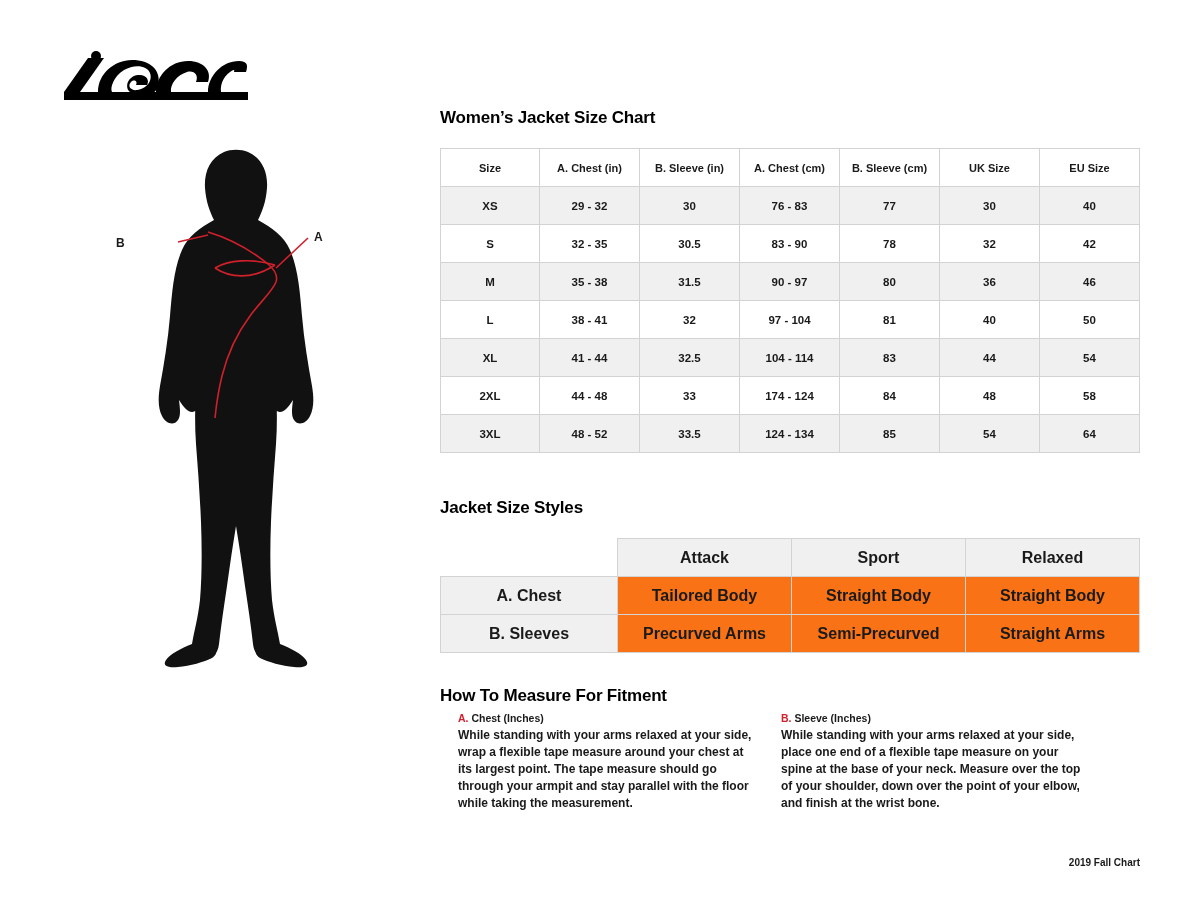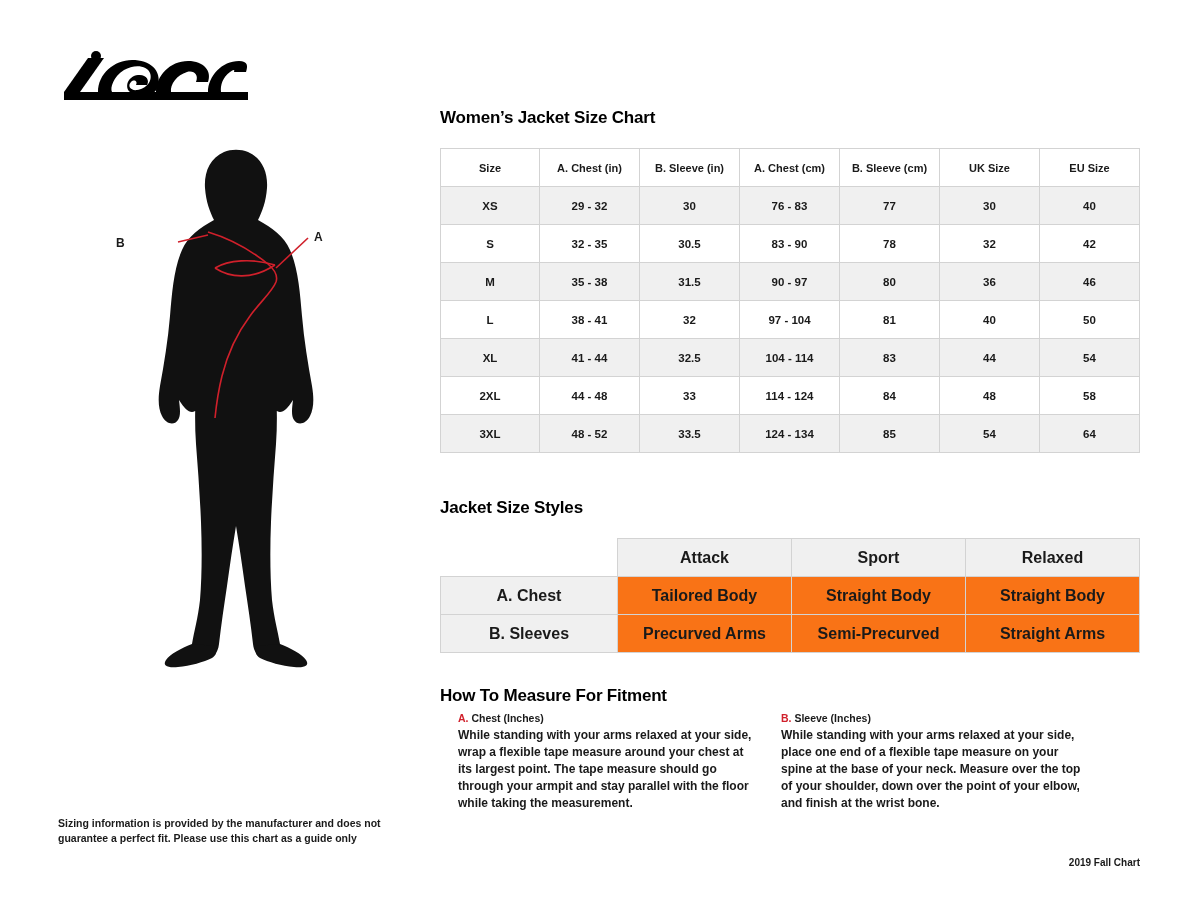--- a/index.html
+++ b/index.html
@@ -210,21 +210,20 @@
 
           <line x1="176" y1="128" x2="208" y2="98"></line>
 
           <line x1="108" y1="95" x2="78" y2="102"></line>
         </g>
       </svg>
       <div class="label-a" style="left:214px; top:90px;">A</div>
       <div class="label-b" style="left:16px; top:96px;">B</div>
     </div>
 
-    <div class="disclaimer">Sizing information is provided by the manufacturer and does not guarantee a perfect fit. Please use this chart as a guide only</div>
   </div>
 
   <div class="right-col">
 
     <h2 class="section-title" id="title-main">Women’s Jacket Size Chart</h2>
 
     <table id="size-table">
       <colgroup>
         <col style="width:99px">
           <col style="width:100px">
@@ -288,21 +287,21 @@
           <td>32.5</td>
           <td>104 - 114</td>
           <td>83</td>
           <td>44</td>
           <td>54</td>
         </tr>
         <tr>
           <td>2XL</td>
           <td>44 - 48</td>
           <td>33</td>
-          <td>114 - 124</td>
+          <td>174 - 124</td>
           <td>84</td>
           <td>48</td>
           <td>58</td>
         </tr>
         <tr>
           <td>3XL</td>
           <td>48 - 52</td>
           <td>33.5</td>
           <td>124 - 134</td>
           <td>85</td>

